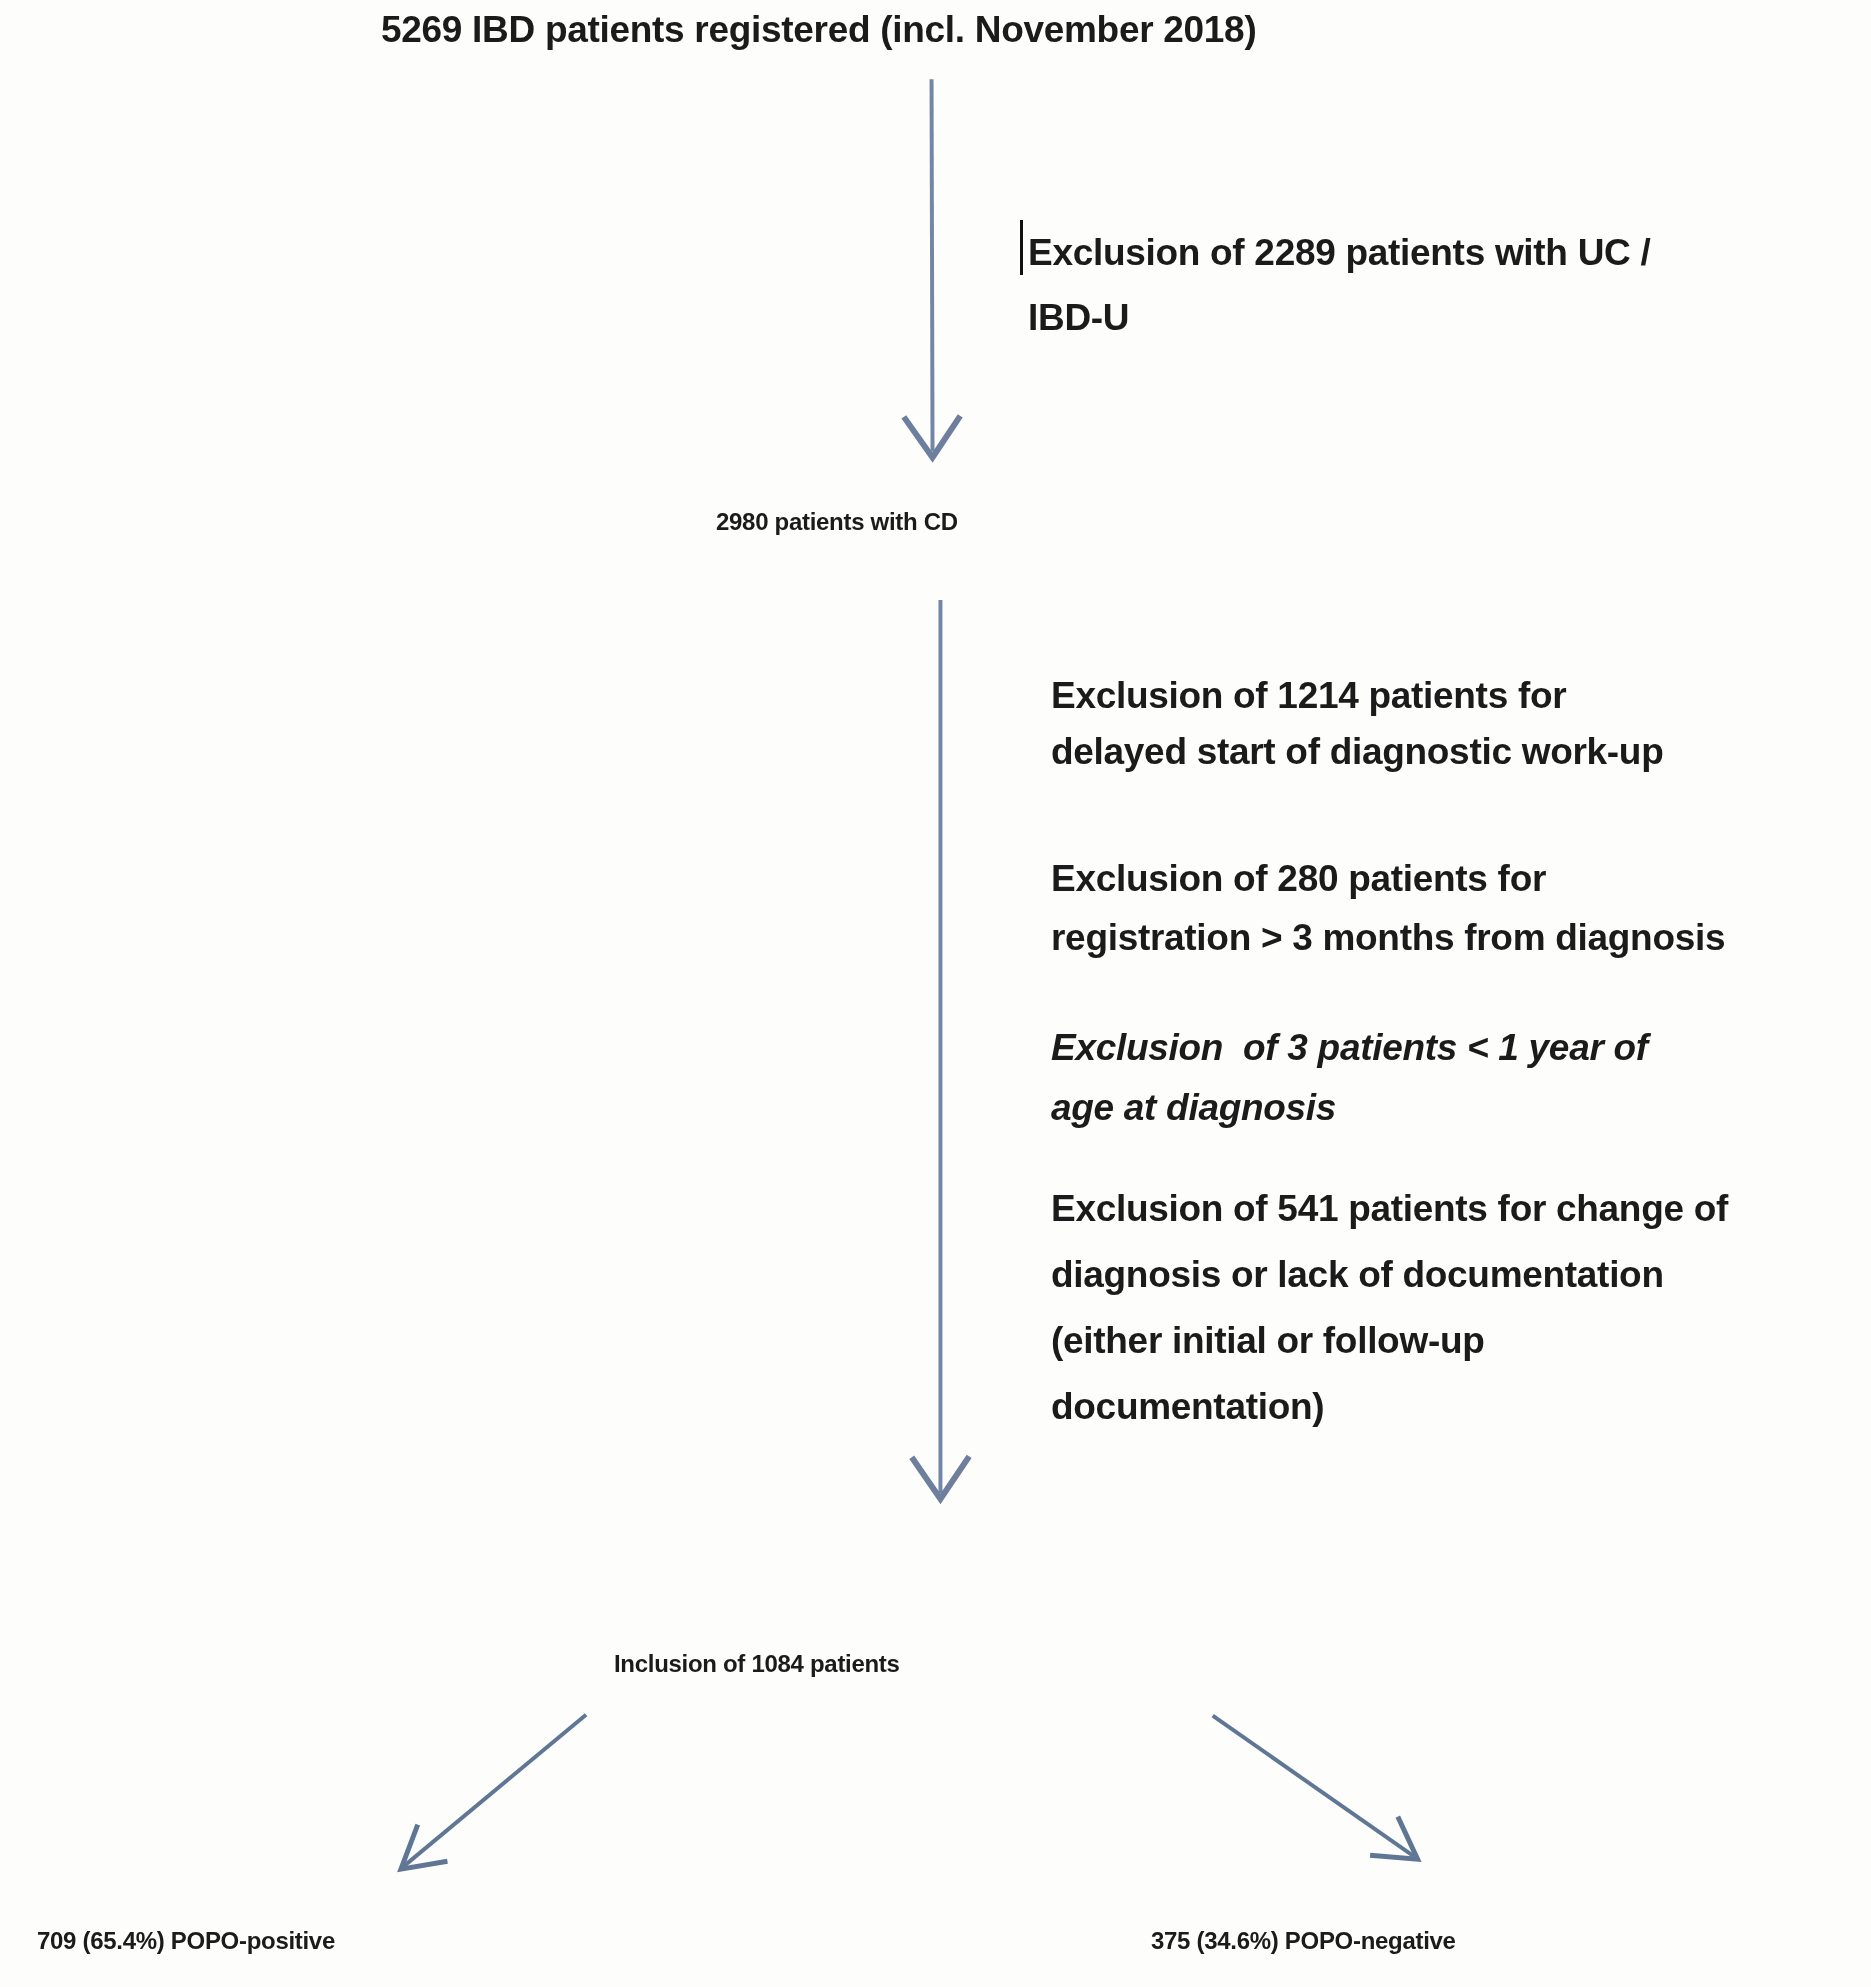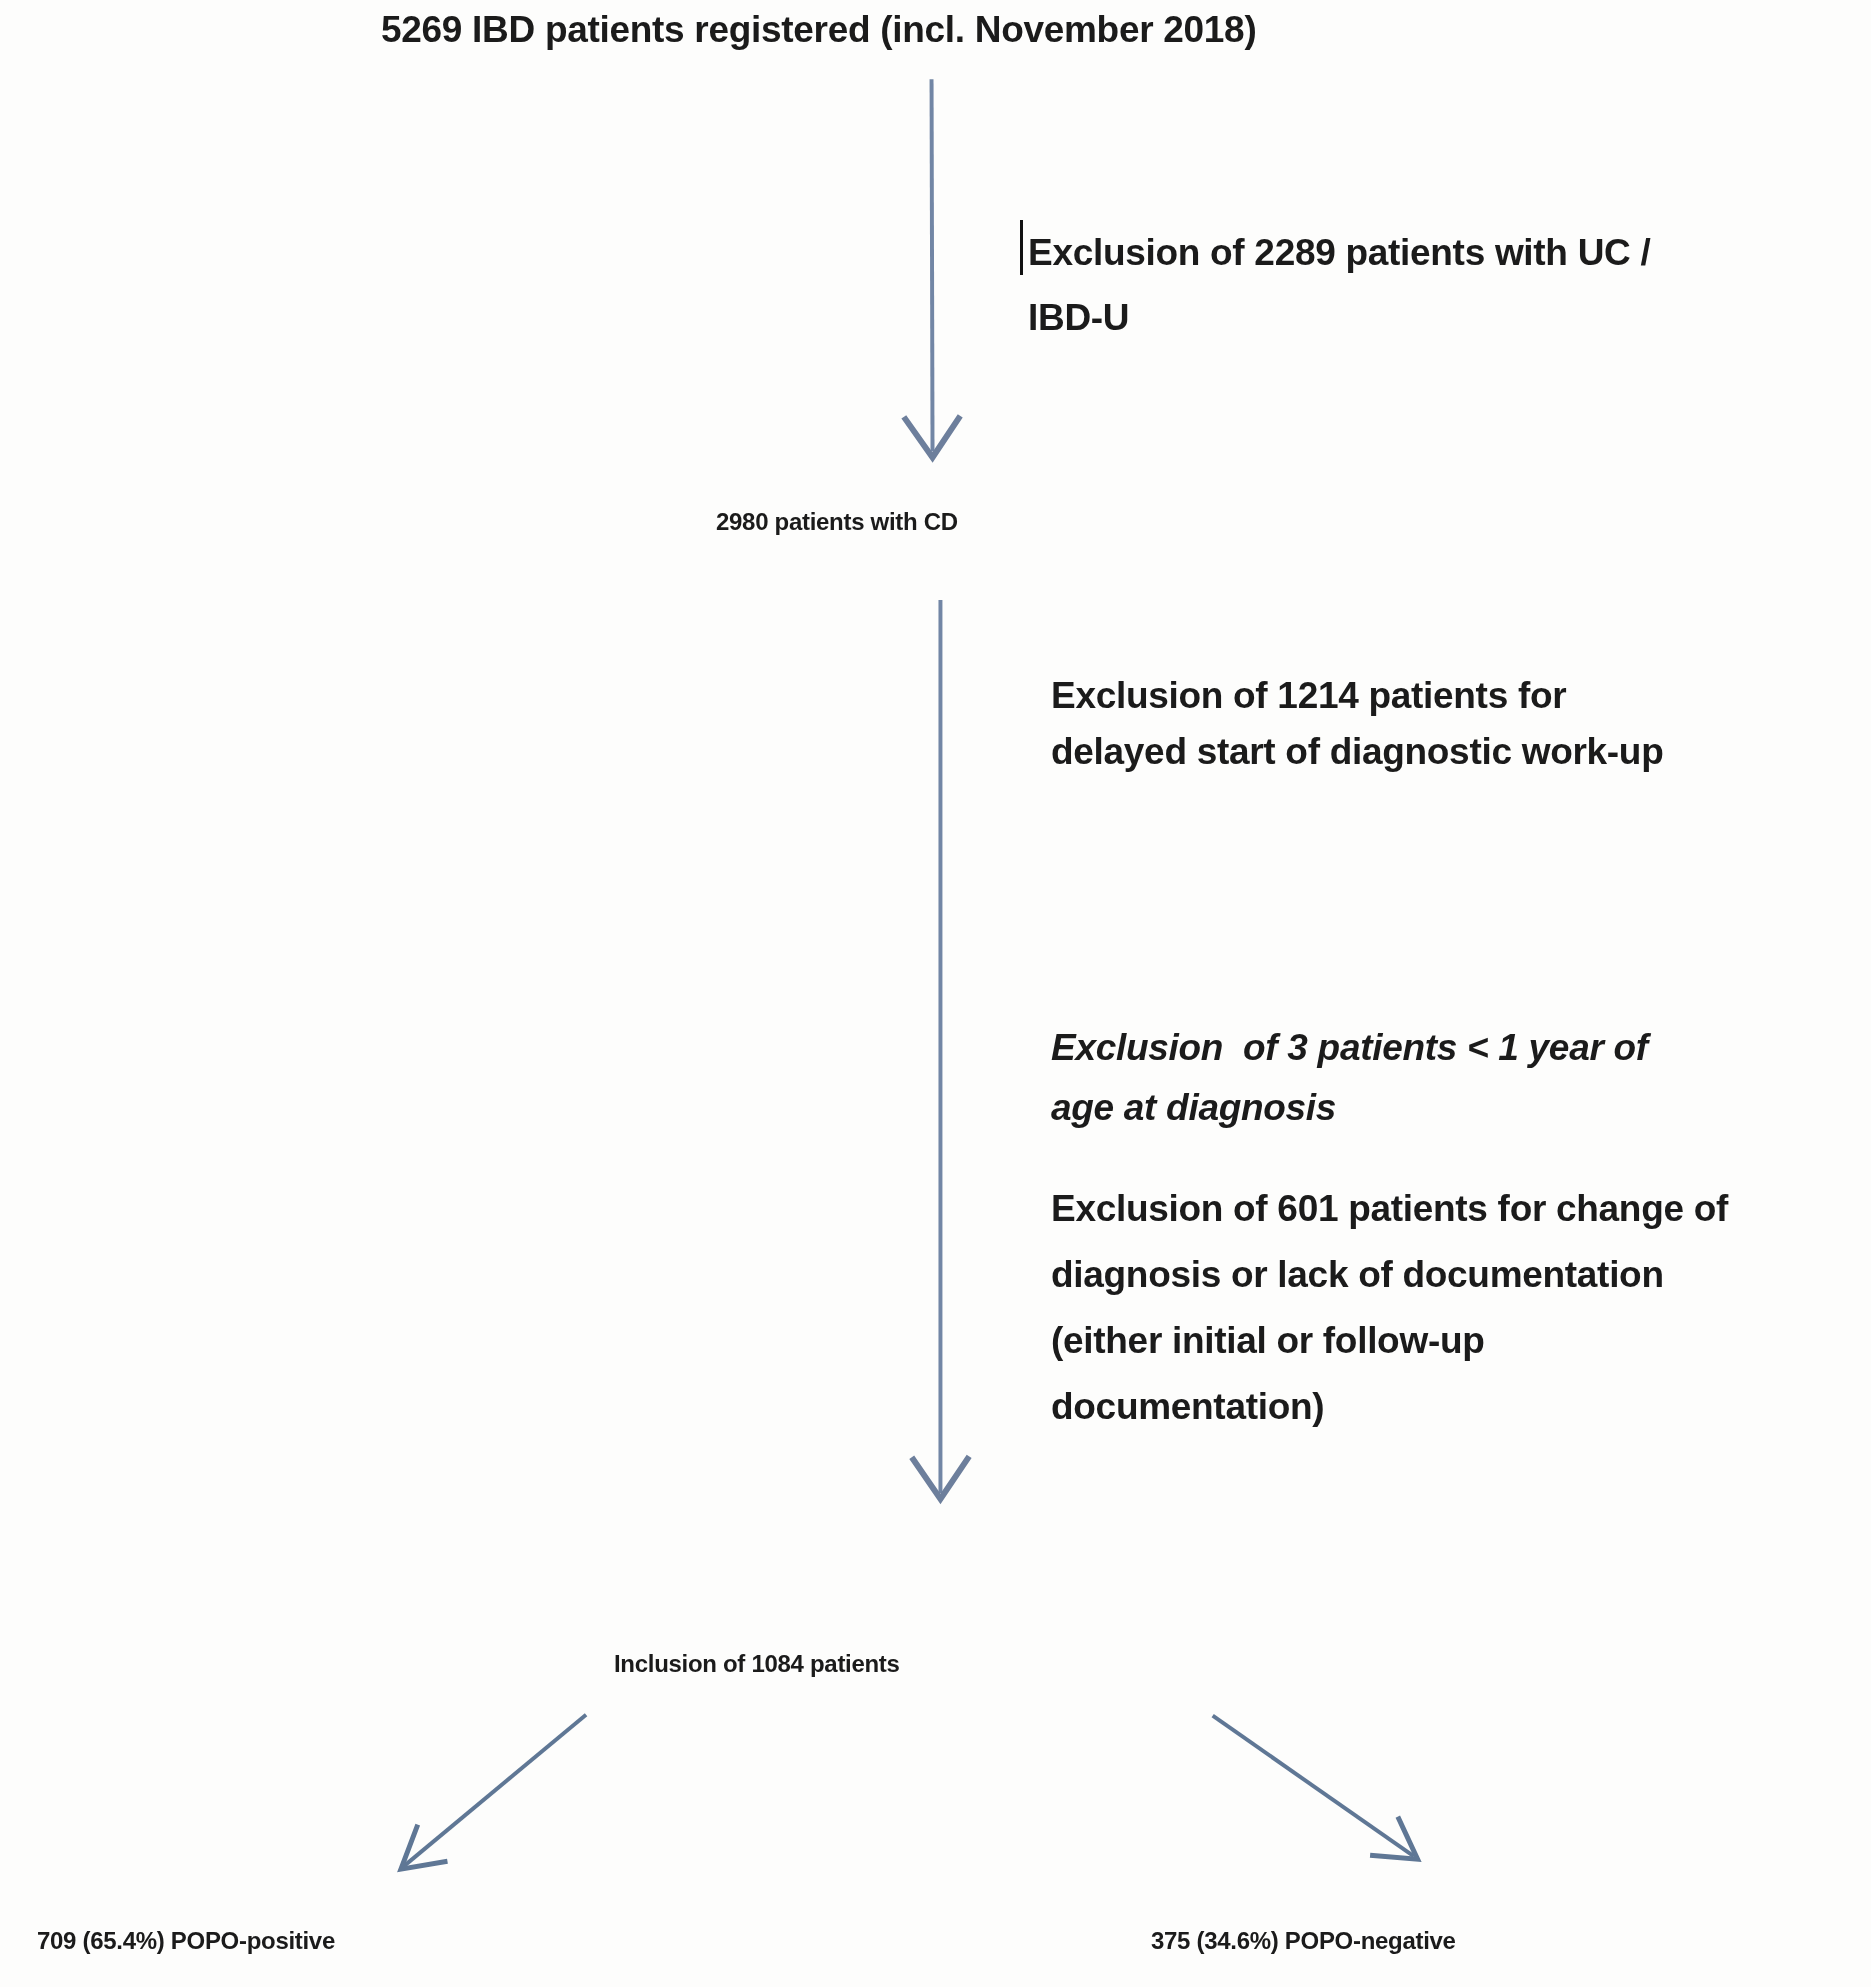--- a/index.html
+++ b/index.html
@@ -83,25 +83,27 @@
   <div class="node title-node">5269 IBD patients registered (incl. November 2018)</div>
 
   <div class="excl excl-0">Exclusion of 2289 patients with UC /
 IBD-U</div>
 
   <div class="node cd-node">2980 patients with CD</div>
 
   <div class="excl excl-1">Exclusion of 1214 patients for
 delayed start of diagnostic work-up</div>
 
+  <div class="excl excl-2">Exclusion of 280 patients for
+registration &gt; 3 months from diagnosis</div>
 
   <div class="excl excl-3">Exclusion  of 3 patients &lt; 1 year of
 age at diagnosis</div>
 
-  <div class="excl excl-4">Exclusion of 601 patients for change of
+  <div class="excl excl-4">Exclusion of 541 patients for change of
 diagnosis or lack of documentation
 (either initial or follow-up
 documentation)</div>
 
   <div class="node included-node">Inclusion of 1084 patients</div>
 
   <div class="node popo-pos-node">709 (65.4%) POPO-positive</div>
 
   <div class="node popo-neg-node">375 (34.6%) POPO-negative</div>
 

